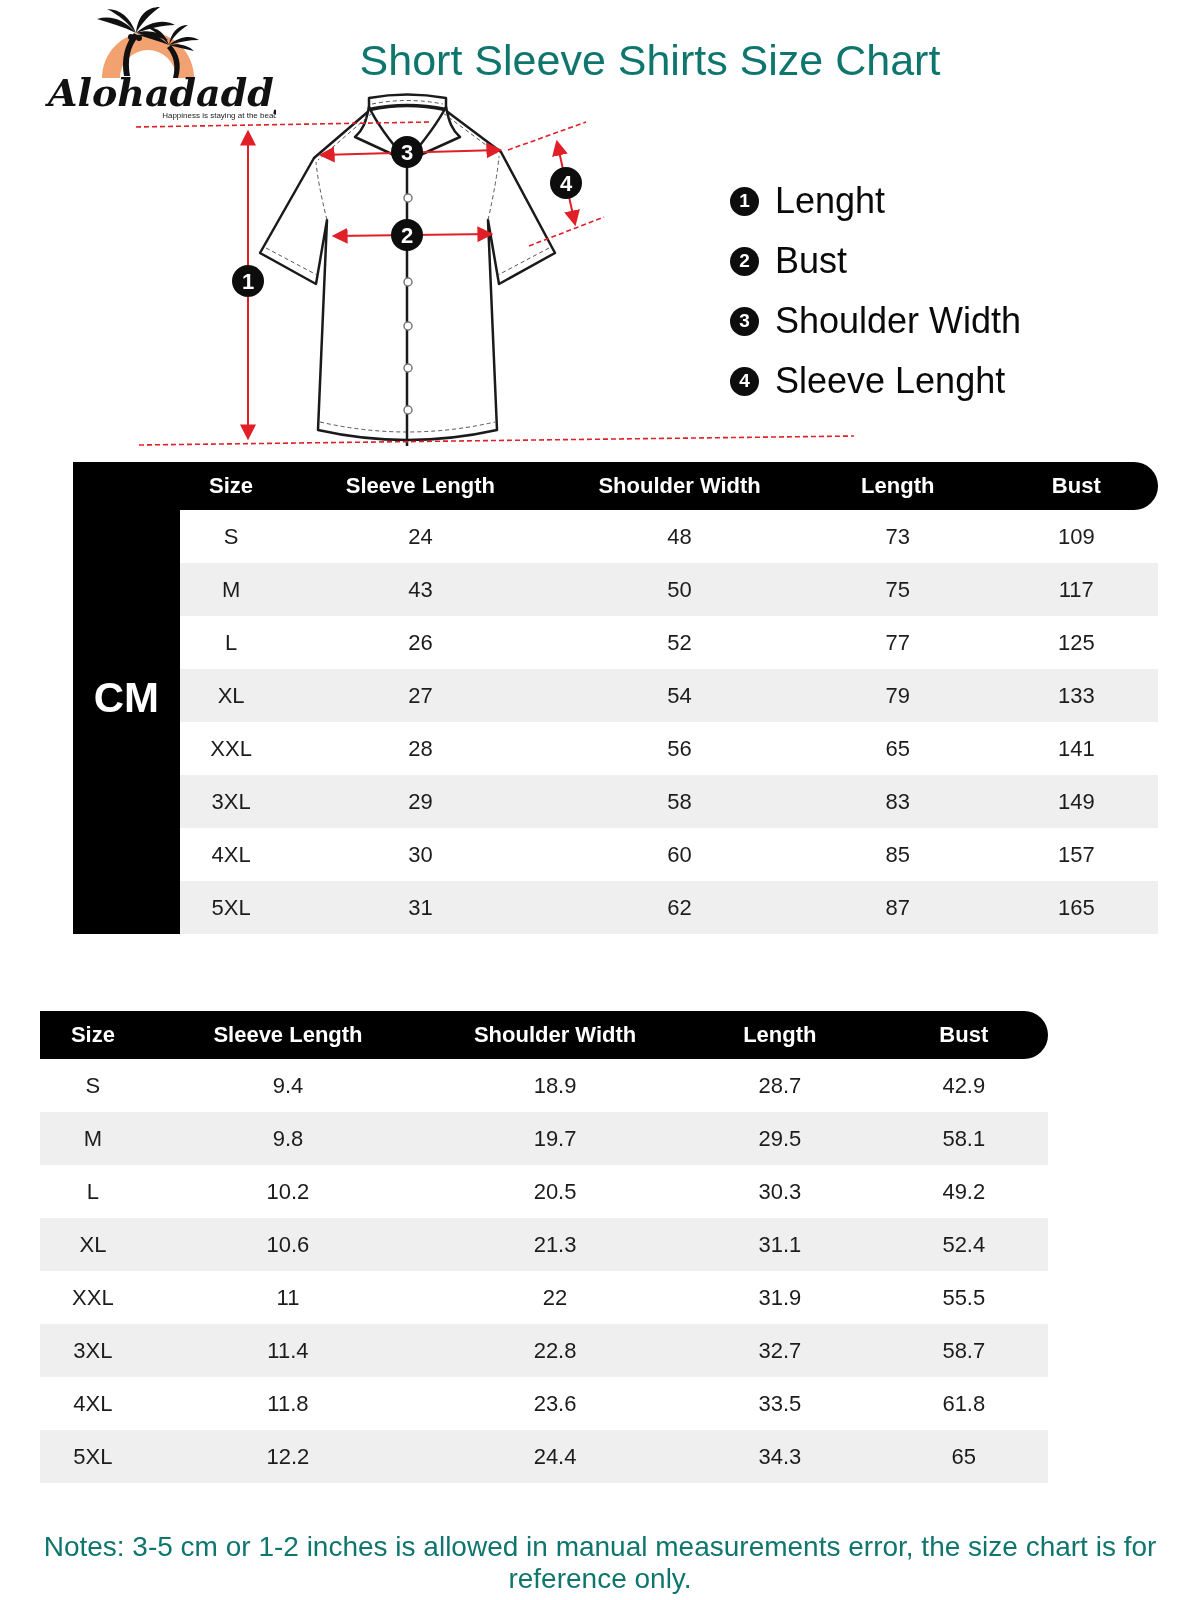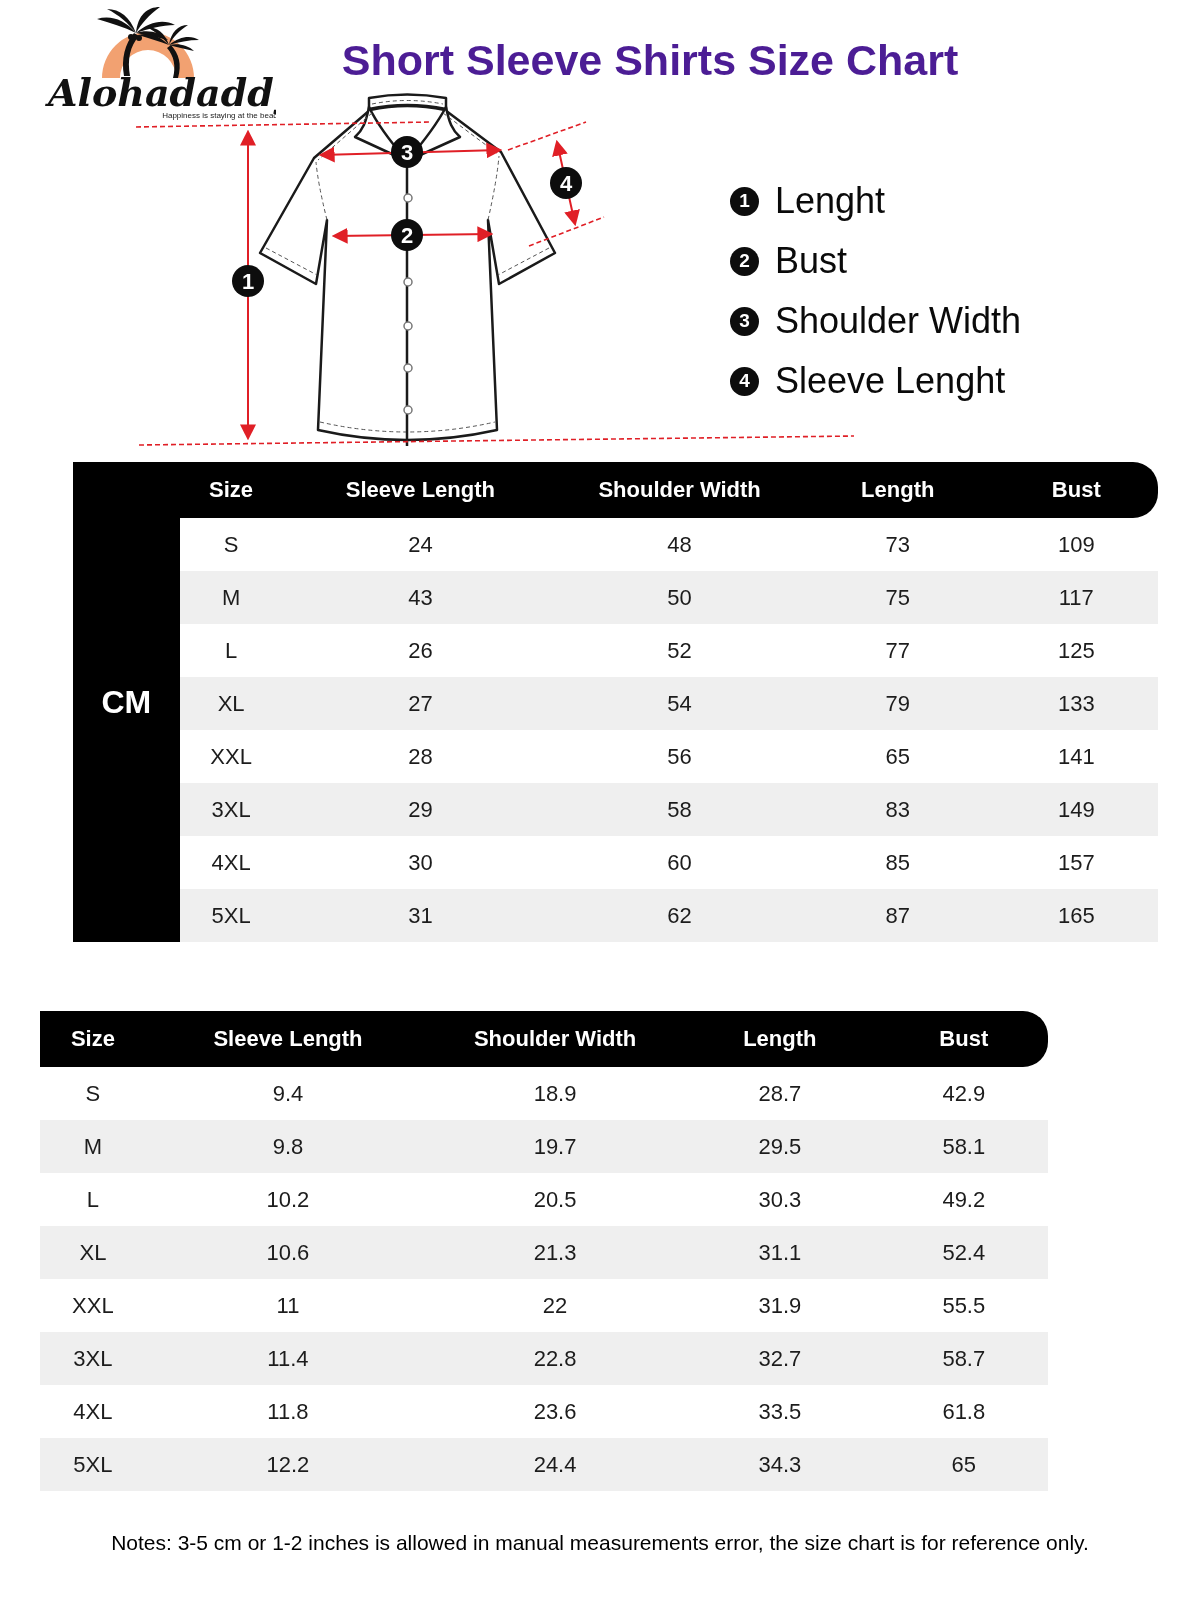--- a/index.html
+++ b/index.html
@@ -6,21 +6,21 @@
   html,body { background:#fff; }
   .page {
     position:relative; width:1200px; height:1600px; background:#fff;
     font-family:"Liberation Sans", sans-serif; overflow:hidden;
   }
 
   
   .logo { position:absolute; left:26px; top:6px; width:250px; height:116px; }
   .page-title {
     position:absolute; left:110px; right:10px; top:36px;
-    text-align:center; font-size:43px; font-weight:bold; color:#4c1d95;
+    text-align:center; font-size:43px; font-weight:normal; color:#0f766e;
     letter-spacing:0px;
   }
 
   
   .diagram-svg { position:absolute; left:120px; top:88px; width:760px; height:372px; }
 
   .legend { position:absolute; left:730px; top:184px; width:340px; list-style:none; }
   .legend li { display:flex; align-items:center; gap:16px; height:34px; margin-bottom:26px; }
   .legend-marker {
     width:29px; height:29px; border-radius:50%; background:#0d0d0d; color:#fff;
@@ -30,36 +30,36 @@
   .legend-label { font-size:36px; color:#0a0a0a; }
 
   
   .size-table { position:absolute; left:40px; width:1118px; display:flex; }
   .size-table.cm   { top:462px; }
   .size-table.inch { top:1011px; }
   .unit-col {
     width:110px; background:#000; color:#fff; font-weight:bold;
     display:flex; align-items:center; justify-content:center;
   }
-  .size-table.cm .unit-col   { font-size:32px;margin-left:33px; }
+  .size-table.cm .unit-col   { font-size:42px;margin-left:33px; }
   .size-table.inch .unit-col { font-size:38px; letter-spacing:-1px; }
   .size-table table { width:1008px; border-collapse:collapse; table-layout:fixed; }
-  .size-table thead tr { background:#000; height:56px; }
+  .size-table thead tr { background:#000; height:48px; }
   .size-table th {
     color:#fff; font-size:22px; font-weight:bold; text-align:center; padding:0;
   }
   .size-table th:last-child { border-radius:0 25px 25px 0; }
   .size-table tbody tr { height:53px; background:#fff; }
   .size-table tbody tr:nth-child(even) { background:#efefef; }
   .size-table td { text-align:center; font-size:22px; color:#1c1c1c; padding:0; }
 
   
   .notes {
     position:absolute; left:0; right:0; top:1531px;
-    text-align:center; font-size:21px; color:#000000;
+    text-align:center; font-size:28px; color:#0f766e;
   }
 </style>
 </head>
 <body>
 
 <div class="page">
 
   <div class="logo">
     <svg viewBox="0 0 250 116" width="250" height="116">
 

